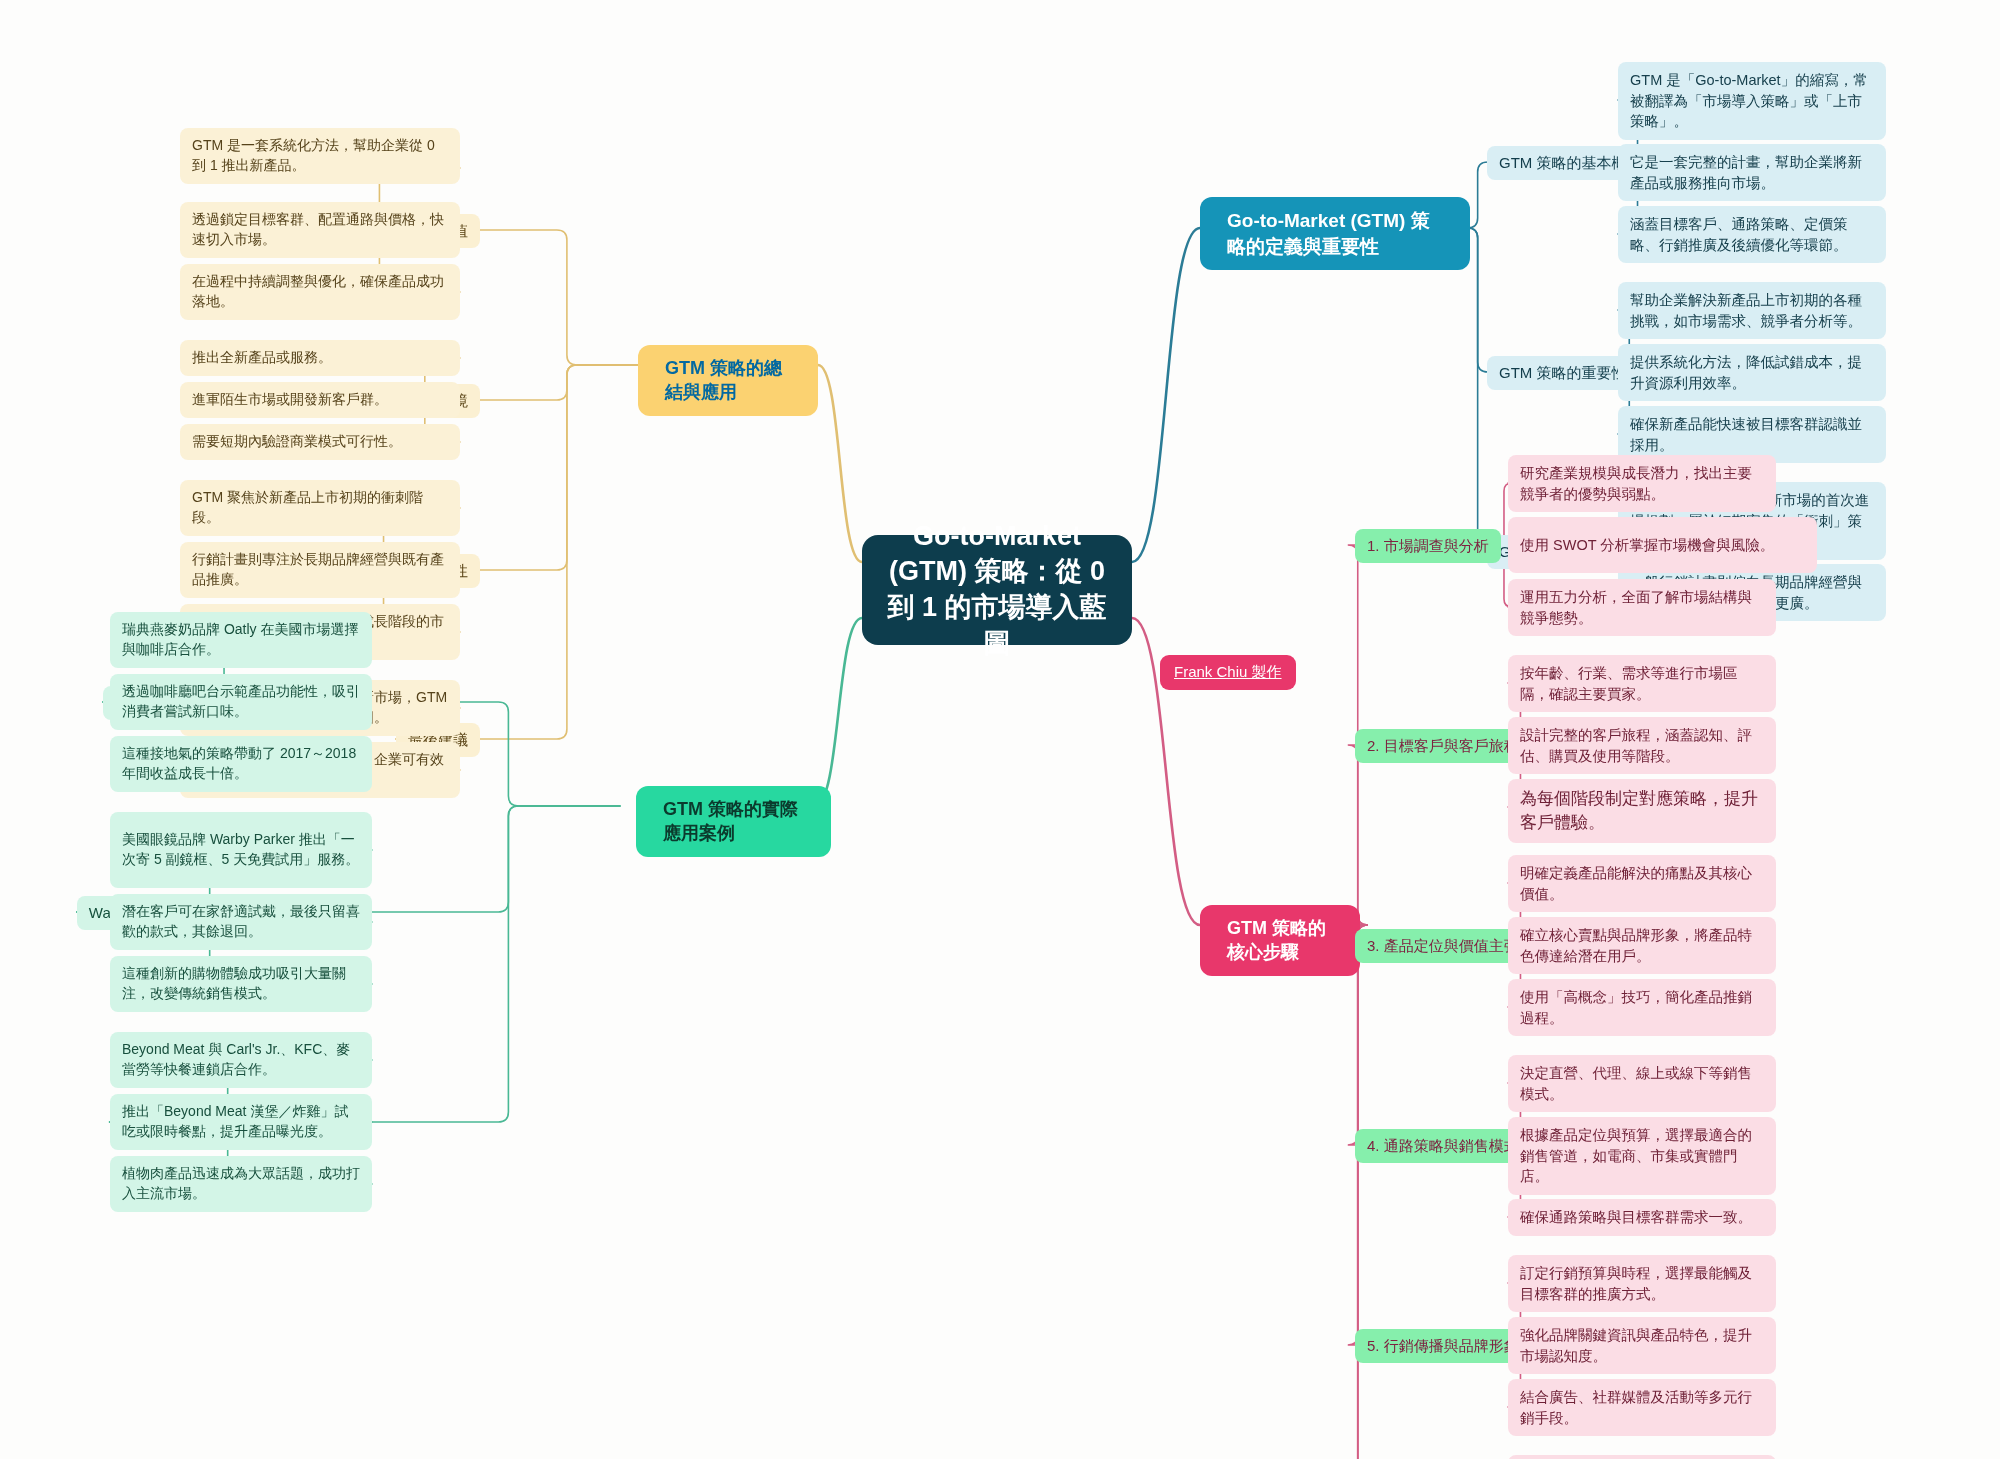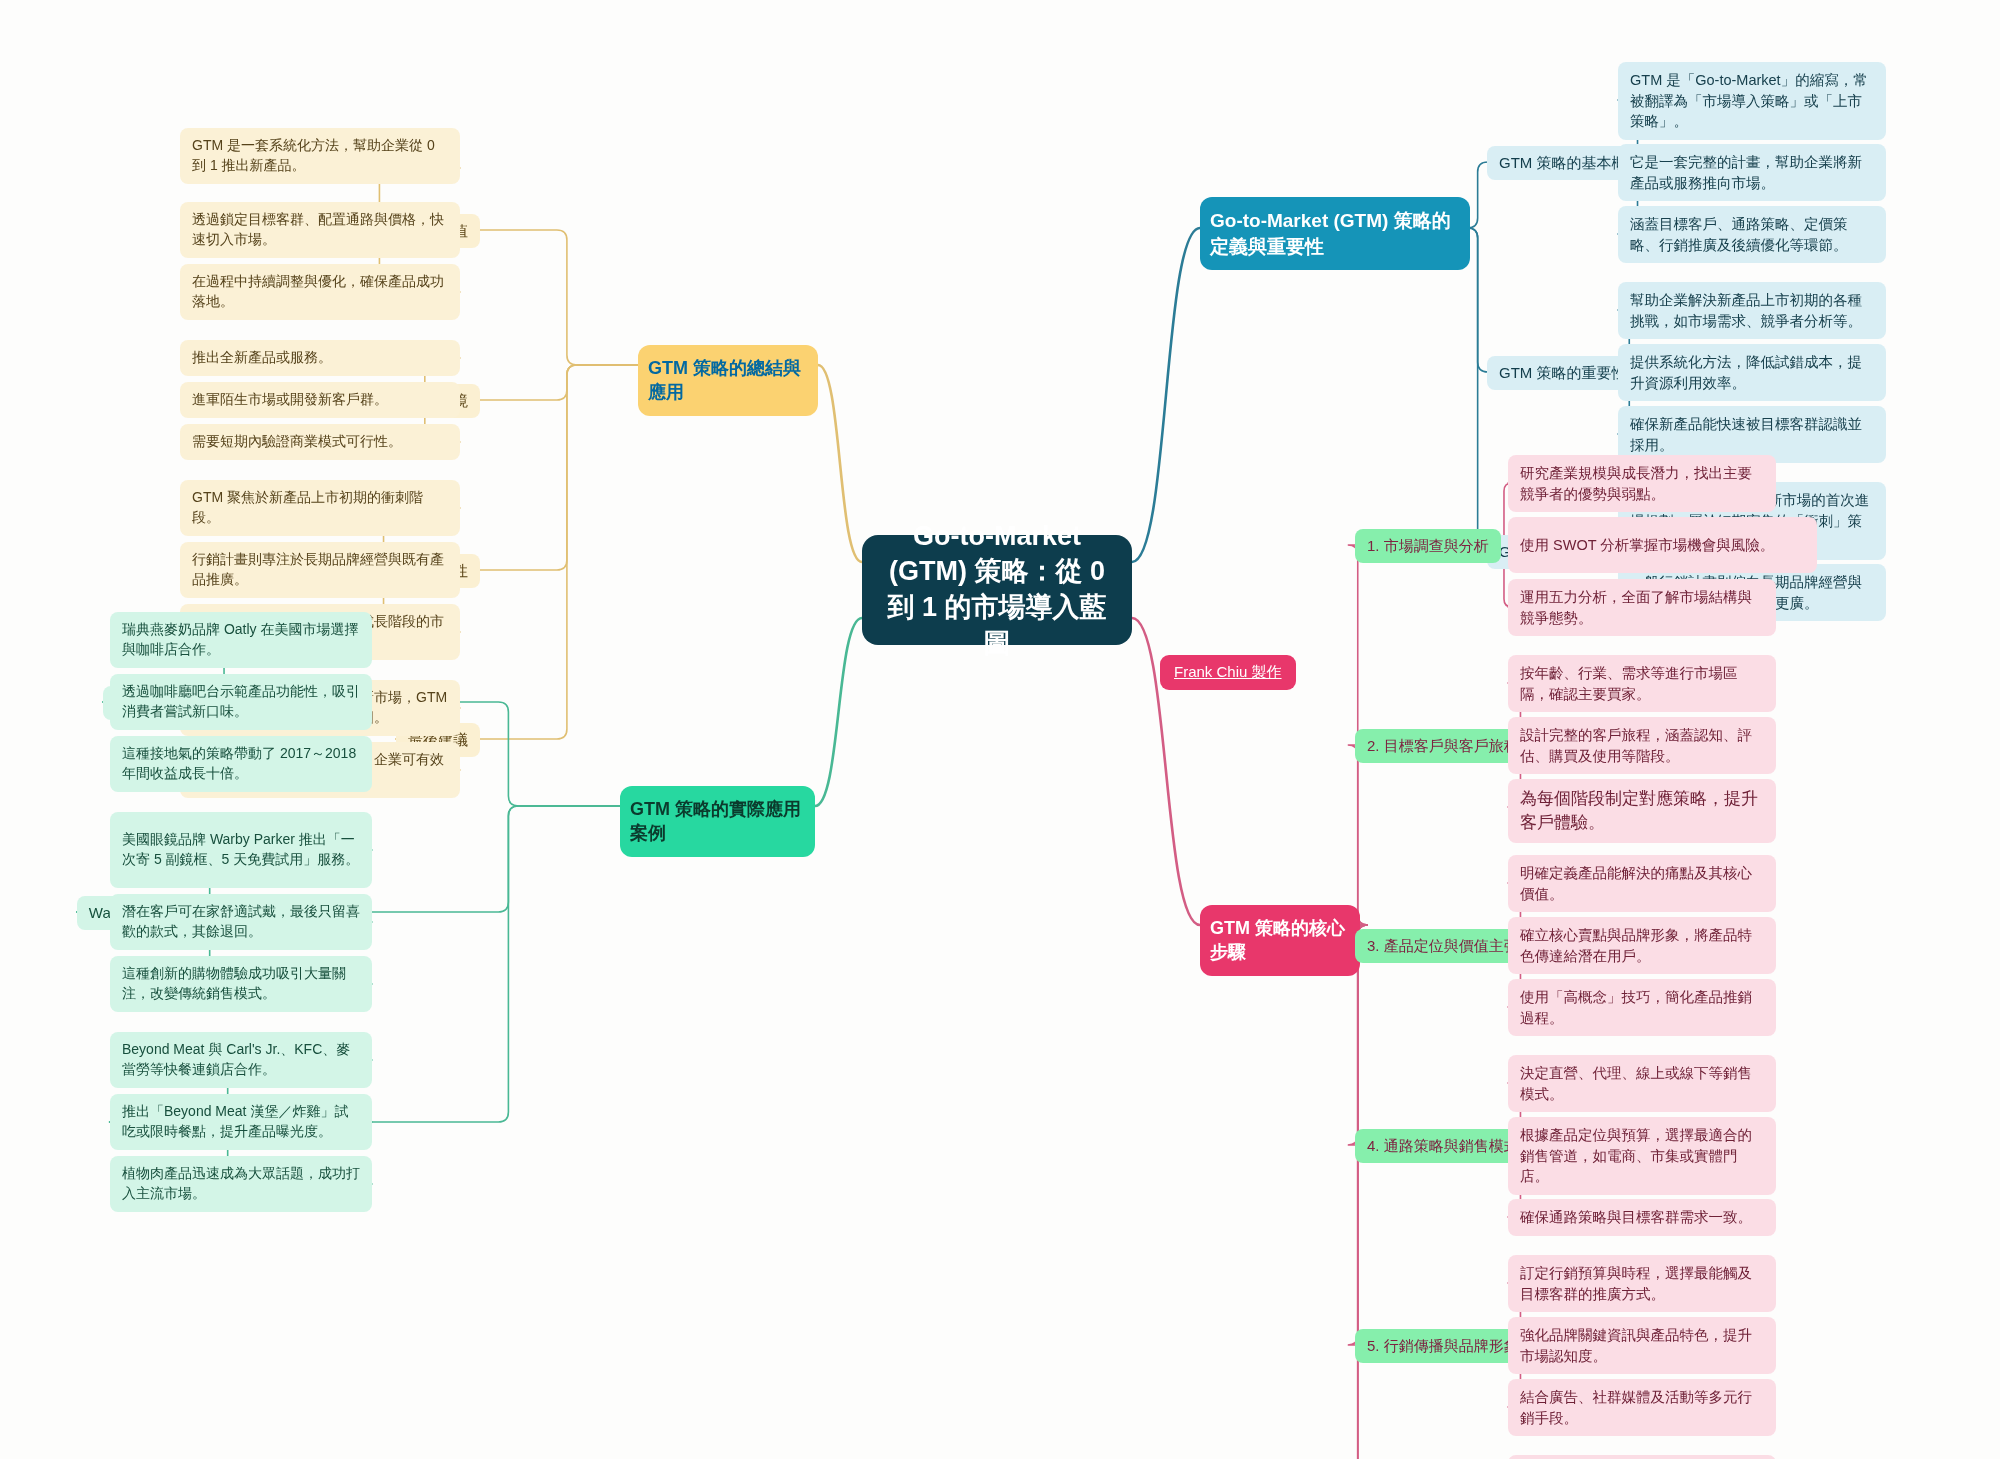--- a/index.html
+++ b/index.html
@@ -10,21 +10,21 @@
   .node{position:absolute;box-sizing:border-box;border-radius:10px;}
   .root{
     background:#0d3d4d;color:#fff;border-radius:16px;
     display:flex;align-items:center;justify-content:center;text-align:center;
     font-size:27px;line-height:1.32;font-weight:600;padding:14px 18px;
   }
   .credit{background:#e8376b;color:#fff;border-radius:9px;font-size:15px;
     padding:8px 14px;display:flex;align-items:center;justify-content:center;white-space:nowrap;}
 
   
-  .main{display:flex;align-items:center;padding:11px 10px;border-radius:12px;
+  .main{display:flex;align-items:center;padding:11px 27px;border-radius:12px;
         font-size:19px;font-weight:600;line-height:1.35;color:#12303a;}
   .main.teal{background:#1594b8;color:#ffffff;}
   .main.pink{background:#e8376b;color:#ffffff;font-size:18px;}
   .main.yellow{background:#fbd271;color:#0369a1;font-size:18px;}
   .main.green{background:#27d8a0;color:#0b3b2d;font-size:18px;}
 
   
   .sub{display:flex;align-items:center;padding:7px 12px;border-radius:8px;
        font-size:15px;line-height:1.35;white-space:nowrap;}
   .sub.teal{background:#d9eef4;color:#123d4b;}
@@ -269,21 +269,21 @@
       </div>
       <div class="node sub yellow" style="top: 723px; min-height: 32px; left: 396px;">
         <span>最後建議</span>
       </div>
       <div class="node leaf yellow" style="left: 180px; top: 680px; width: 280px; min-height: 56px; font-size: 14px;">
         <span>不論是推出新產品還是進入新市場，GTM 策略都能提供清晰的行動藍圖。</span>
       </div>
       <div class="node leaf yellow" style="left: 180px; top: 742px; width: 280px; min-height: 56px; font-size: 14px;">
         <span>透過系統化規劃與持續優化，企業可有效降低風險，提升成功機率。</span>
       </div>
-      <div class="node main green" style="left: 620px; top: 786px; width: 195px; min-height: 40px;">
+      <div class="node main green" style="left: 636px; top: 786px; width: 195px; min-height: 40px;">
         <span>GTM 策略的實際應用案例</span>
       </div>
       <div class="node sub green" style="top: 686px; min-height: 32px; left: 102.984px;">
         <span>Oatly：與咖啡店合作，成功打開市場</span>
       </div>
       <div class="node leaf green" style="left: 110px; top: 612px; width: 262px; min-height: 56px; font-size: 14px;">
         <span>瑞典燕麥奶品牌 Oatly 在美國市場選擇與咖啡店合作。</span>
       </div>
       <div class="node leaf green" style="left: 110px; top: 674px; width: 262px; min-height: 56px; font-size: 14px;">
         <span>透過咖啡廳吧台示範產品功能性，吸引消費者嘗試新口味。</span>

